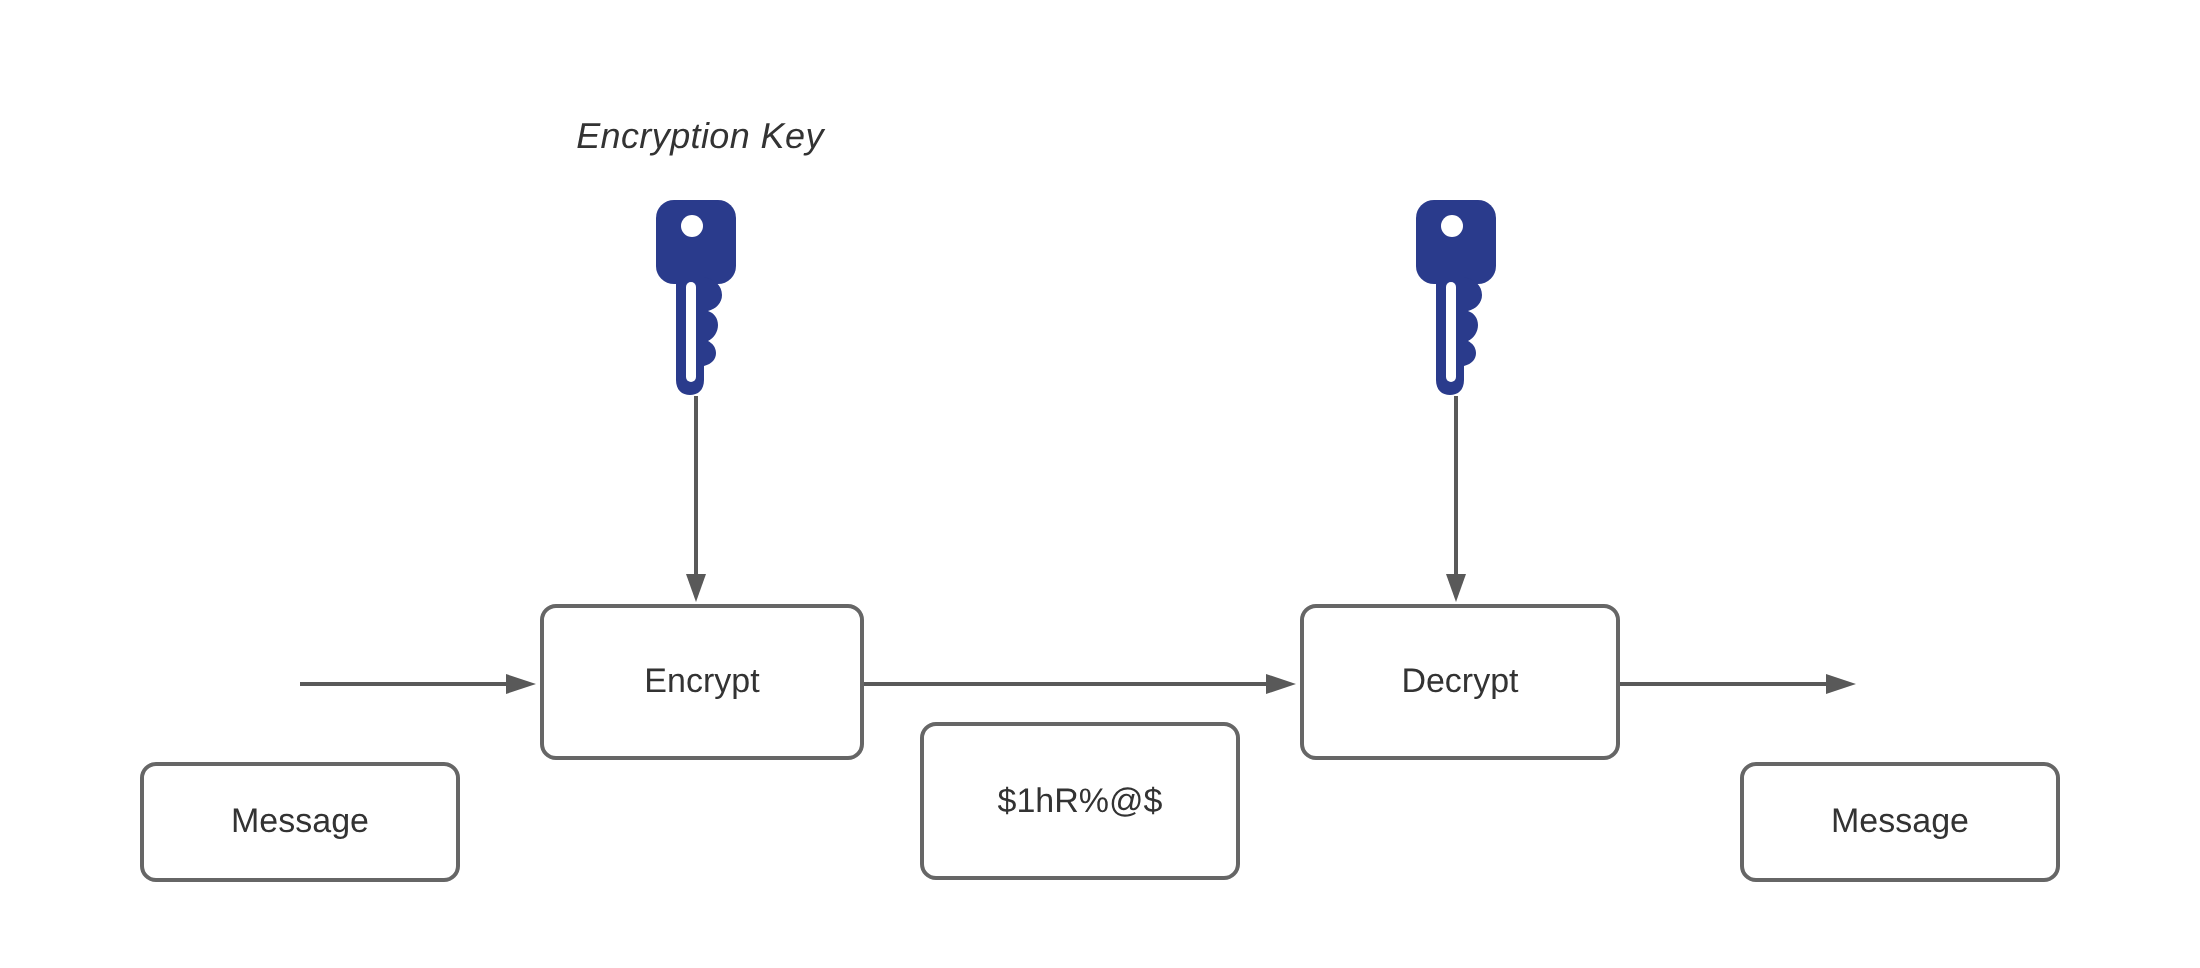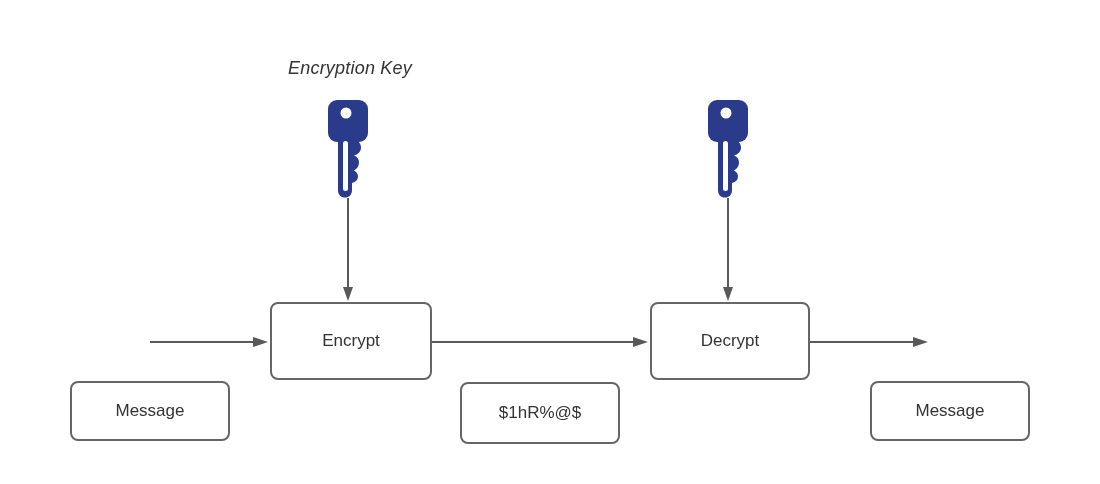--- a/index.html
+++ b/index.html
@@ -47,21 +47,21 @@
     display: flex;
     align-items: center;
     justify-content: center;
     font-size: 17px;
     color: #333333;
     box-sizing: border-box;
   }
   .box-encrypt  { left: 270px; top: 302px; width: 162px; height: 78px; }
   .box-decrypt  { left: 650px; top: 302px; width: 160px; height: 78px; }
   .box-msg-left { left: 70px;  top: 381px; width: 160px; height: 60px; }
-  .box-cipher   { left: 460px; top: 382px; width: 160px; height: 62px; }
+  .box-cipher   { left: 460px; top: 361px; width: 160px; height: 79px; }
   .box-msg-right{ left: 870px; top: 381px; width: 160px; height: 60px; }
 </style>
 </head>
 <body>
 
 <div class="canvas">
 
   <svg class="arrow-layer" viewBox="0 0 1100 484" xmlns="http://www.w3.org/2000/svg">
     <g stroke="#595959" stroke-width="2" fill="#595959">
 

